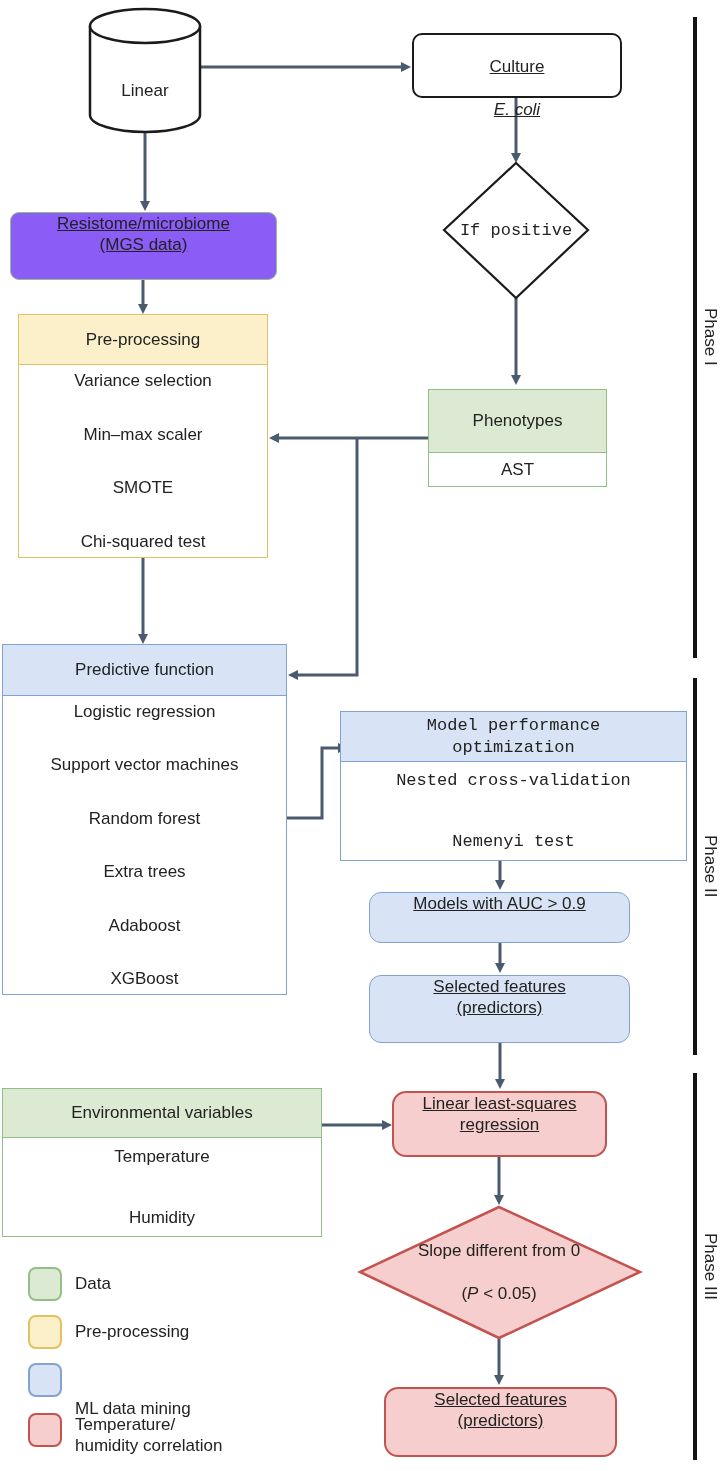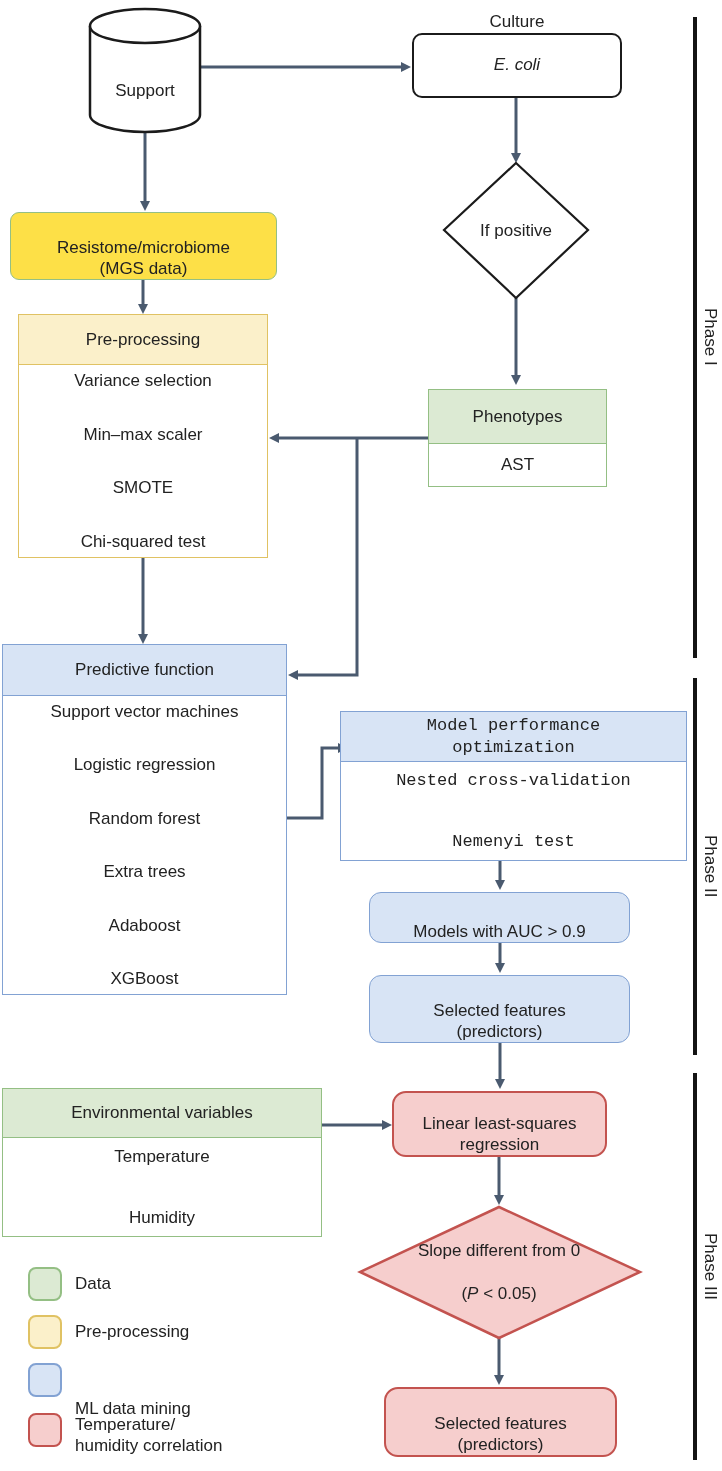--- a/index.html
+++ b/index.html
@@ -17,22 +17,22 @@
   .compound .row{text-align:center;}
 
   .green  {border:1.6px solid #94bf84;}
   .green .head{background:#dcead3;border-bottom:1.6px solid #94bf84;}
   .yellow {border:1.6px solid #e0c263;}
   .yellow .head{background:#fbf0ca;border-bottom:1.6px solid #e0c263;}
   .blue   {border:1.6px solid #82a2d3;}
   .blue .head{background:#d8e4f5;border-bottom:1.6px solid #82a2d3;}
 
   
-  .pill{position:absolute;box-sizing:border-box;display:flex;align-items:flex-end;justify-content:center;text-align:center;white-space:pre-line;}
-  .pill.greenfill{background:#fde047;border:1.6px solid #94bf84;border-radius:9px;}
+  .pill{position:absolute;box-sizing:border-box;display:flex;align-items:flex-start;justify-content:center;text-align:center;white-space:pre-line;text-decoration:underline;}
+  .pill.greenfill{background:#8b5cf6;border:1.6px solid #94bf84;border-radius:9px;}
   .pill.bluefill{background:#d8e4f5;border:1.6px solid #82a2d3;border-radius:12px;}
   .pill.redfill{background:#f6cecd;border:2px solid #c3534f;border-radius:14px;}
   .pill.plain{background:#ffffff;border:2px solid #1b1b1b;border-radius:10px;}
 
   .freelabel{position:absolute;display:flex;align-items:center;justify-content:center;text-align:center;white-space:pre-line;}
   .italic{font-style:italic;}
 
   
   .phasebar{position:absolute;width:4px;background:#141414;}
   .phaselabel{position:absolute;writing-mode:vertical-rl;text-orientation:mixed;display:flex;align-items:center;justify-content:center;color:#222;}
@@ -84,56 +84,56 @@
     <polygon points="499,1207 640,1272 499,1338 360,1272" fill="#f6cecd" stroke="#c3534f" stroke-width="2.5"></polygon>
   </svg>
 
   <div class="phasebar" style="left:693px;top:17px;height:641px;"></div>
   <div class="phasebar" style="left:693px;top:678px;height:377px;"></div>
   <div class="phasebar" style="left:693px;top:1073px;height:387px;"></div>
   <div class="phaselabel" style="left:700px;top:287px;height:100px;">Phase I</div>
   <div class="phaselabel" style="left:700px;top:816px;height:100px;">Phase II</div>
   <div class="phaselabel" style="left:700px;top:1212px;height:110px;">Phase III</div>
 
-  <div class="freelabel" style="left:95px;top:78px;width:100px;height:26px;">Support</div>
+  <div class="freelabel" style="left:95px;top:78px;width:100px;height:26px;">Linear</div>
 
   <div class="pill plain" style="left:412px;top:33px;width:210px;height:65px;">
     <div>
       <div>Culture</div>
       <div class="italic">E. coli</div>
     </div>
   </div>
 
-  <div class="freelabel" style="left:446px;top:218px;width:140px;height:26px;">If positive</div>
+  <div class="freelabel" style="left:446px;top:218px;width:140px;height:26px;font-family:Liberation Mono, monospace;">If positive</div>
 
   <div class="pill greenfill" style="left:10px;top:212px;width:267px;height:68px;">Resistome/microbiome
 (MGS data)</div>
 
   <div class="compound yellow" style="left:18px;top:314px;width:250px;height:244px;">
     <div class="head" style="height:50px;">Pre-processing</div>
     <div class="body">
       <div class="row">Variance selection</div>
       <div class="row">Min–max scaler</div>
       <div class="row">SMOTE</div>
       <div class="row">Chi-squared test</div>
     </div>
   </div>
 
   <div class="compound green" style="left:428px;top:389px;width:179px;height:98px;">
-    <div class="head" style="height:54px;">Phenotypes</div>
+    <div class="head" style="height:63px;">Phenotypes</div>
     <div class="body">
       <div class="row">AST</div>
     </div>
   </div>
 
   <div class="compound blue" style="left:2px;top:644px;width:285px;height:351px;">
     <div class="head" style="height:51px;">Predictive function</div>
     <div class="body">
+      <div class="row">Logistic regression</div>
       <div class="row">Support vector machines</div>
-      <div class="row">Logistic regression</div>
       <div class="row">Random forest</div>
       <div class="row">Extra trees</div>
       <div class="row">Adaboost</div>
       <div class="row">XGBoost</div>
     </div>
   </div>
 
   <div class="compound blue" style="left:340px;top:711px;width:347px;height:150px;font-family:Liberation Mono, monospace;">
     <div class="head" style="height:50px;">Model performance
 optimization</div>

